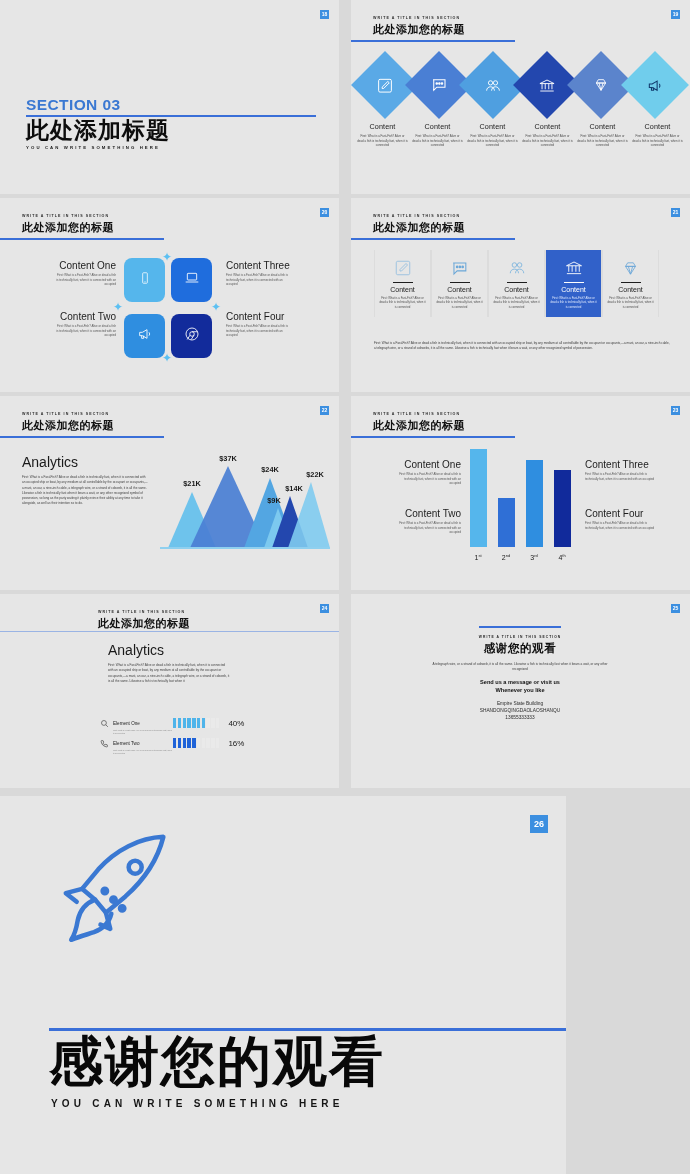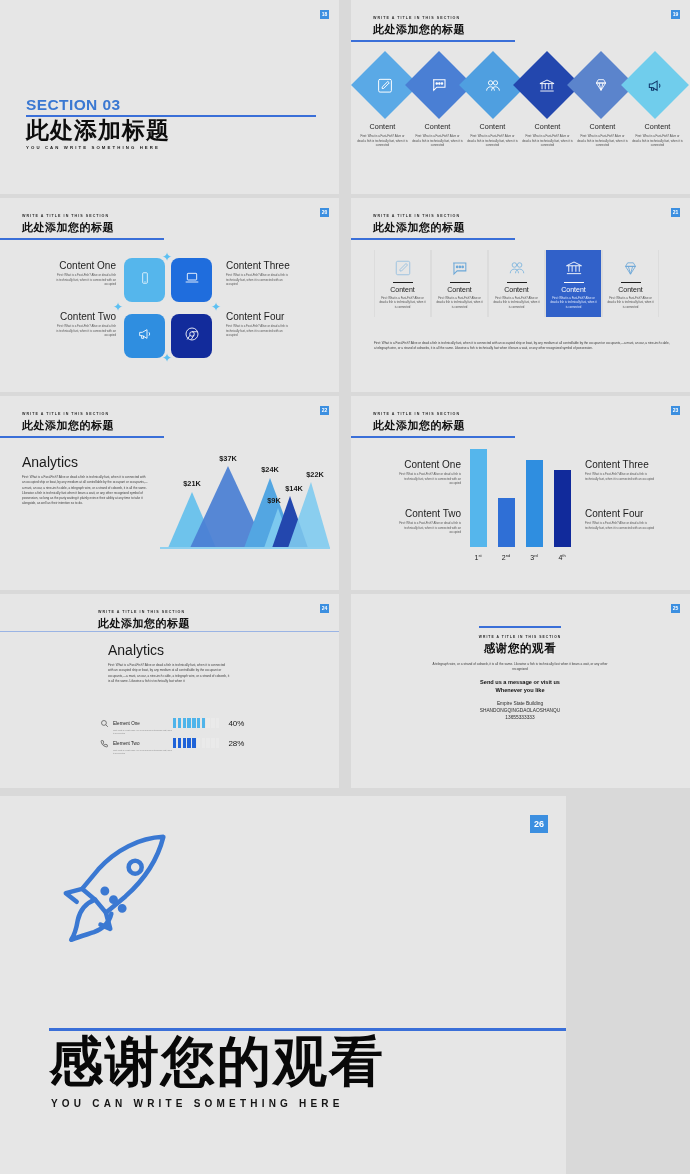--- a/index.html
+++ b/index.html
@@ -545,21 +545,21 @@
           <i class="seg" style="background:#1f63d8;"></i>
           <i class="seg" style="background:#1f63d8;"></i>
         <i class="seg" style="background:#1f63d8;"></i>
           <i class="seg" style="background:#1f63d8;"></i>
           <i class="seg" style="background:#eaeaea;"></i>
         <i class="seg" style="background:#eaeaea;"></i>
           <i class="seg" style="background:#eaeaea;"></i>
           <i class="seg" style="background:#eaeaea;"></i>
         <i class="seg" style="background:#eaeaea;"></i>
       </span>
-      <span class="pct">28%</span>
+      <span class="pct">16%</span>
     </div>
   </div>
 
   <div class="slide sm" id="s25">
     <div class="pagenum" style="right:10px; top:10px;">25</div>
     <div class="ty">
       <div class="topline"></div>
       <div class="eyebrow">WRITE A TITLE IN THIS SECTION</div>
       <div class="cn">感谢您的观看</div>
       <div class="para">A telegraph wire, or a strand of cobweb, it is all the same. Likewise a fish is technically fast when it bears a wait, or any other recognized</div>

